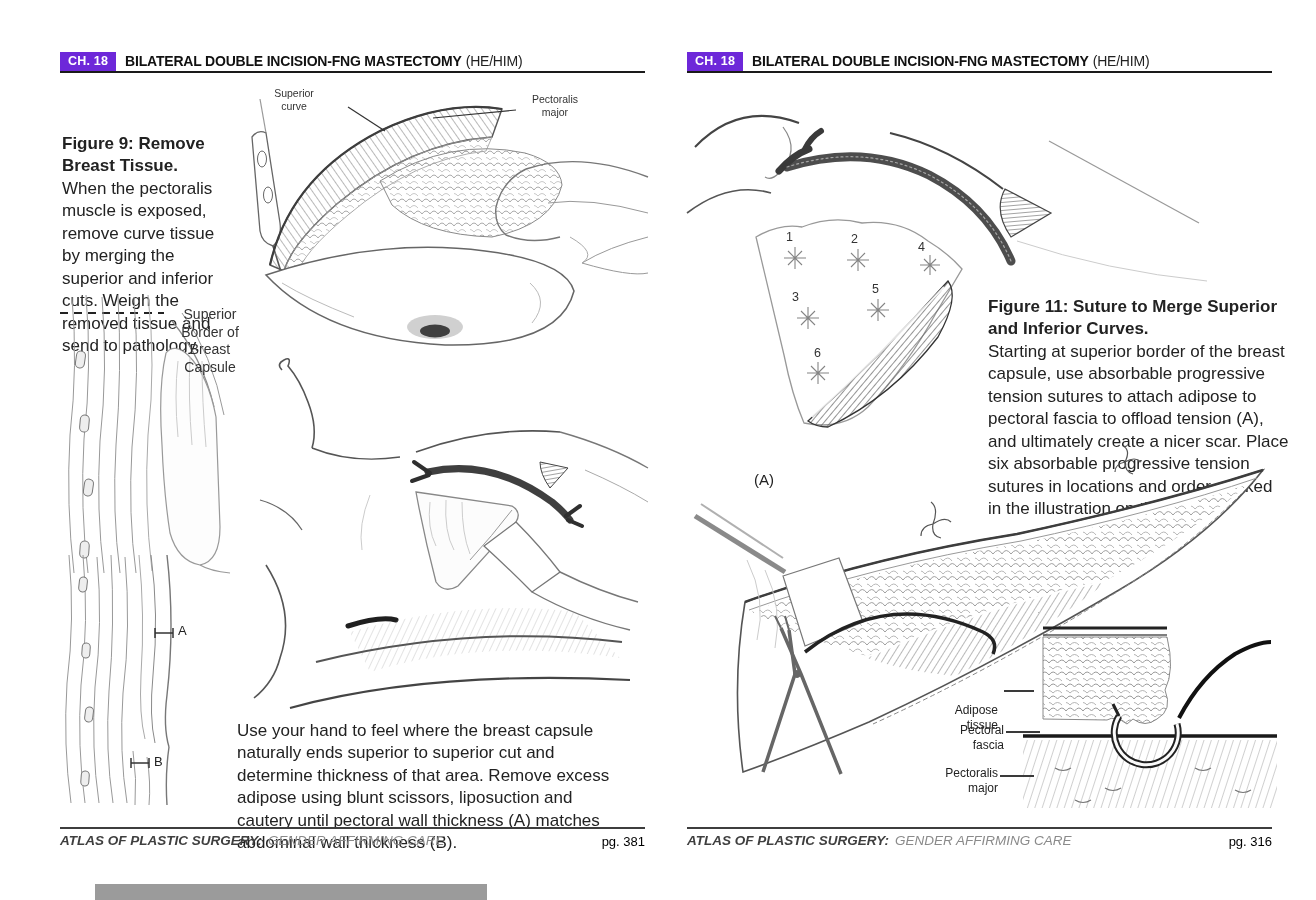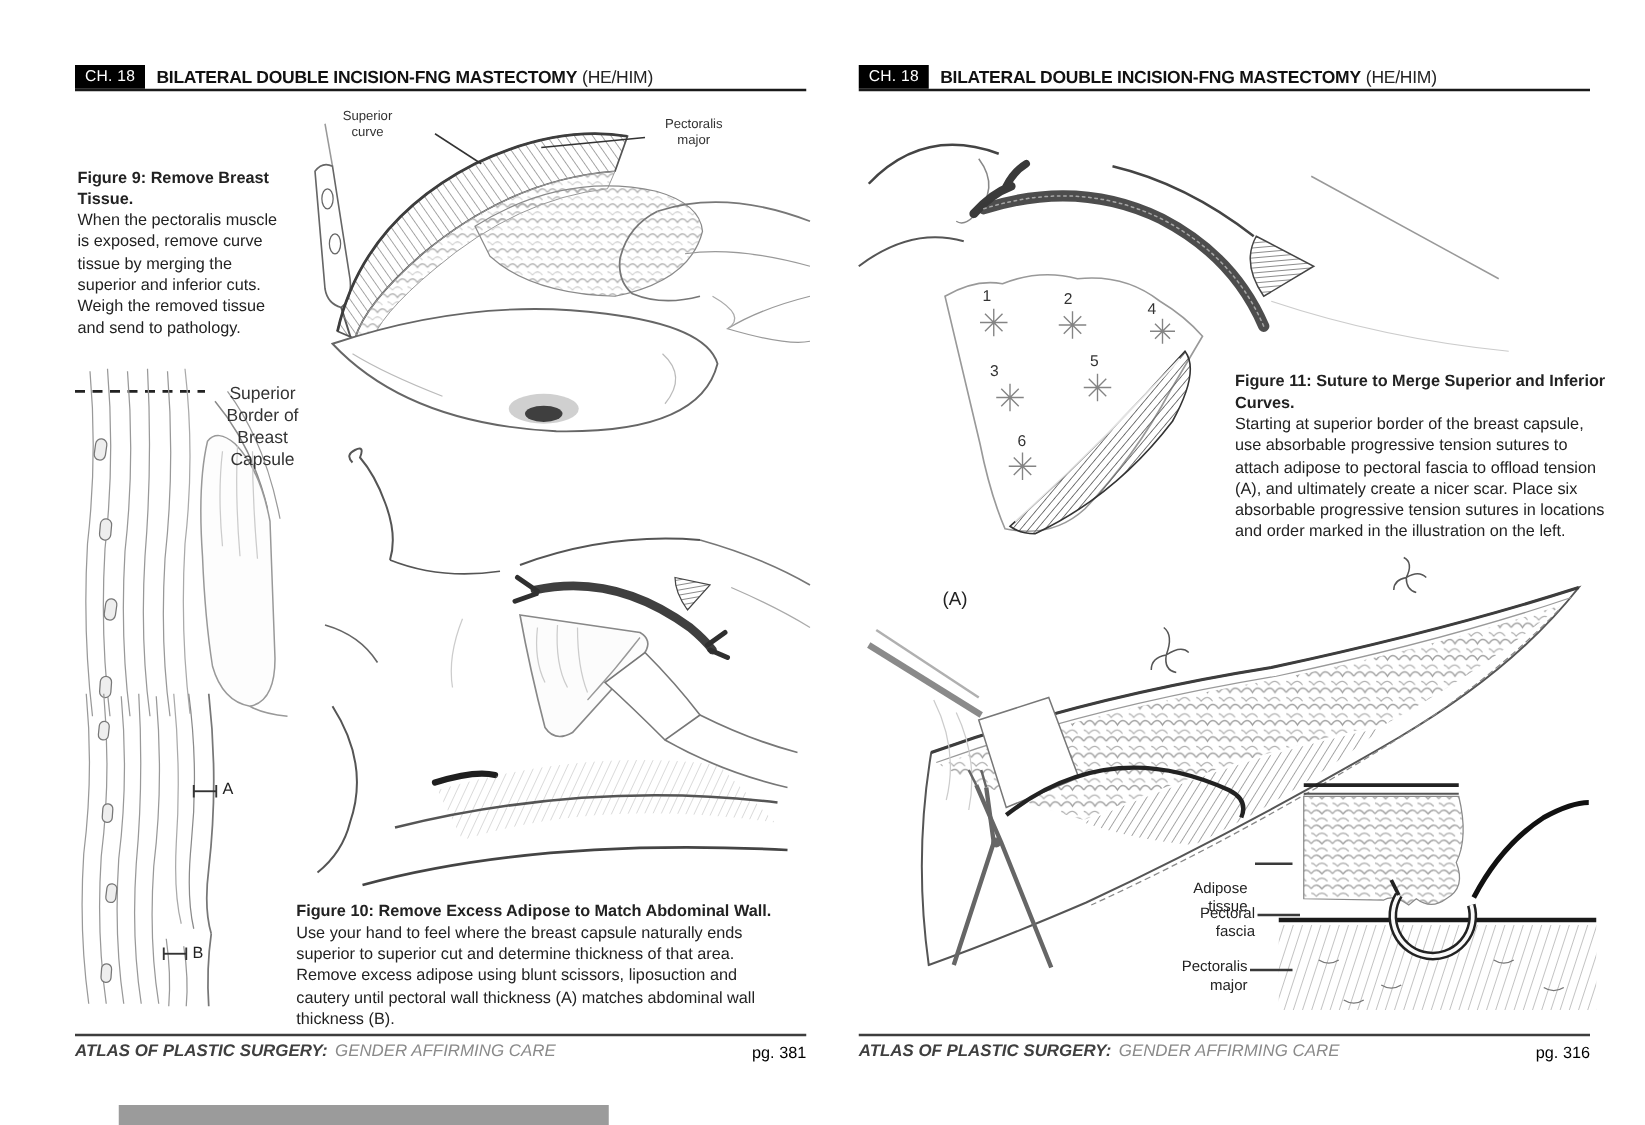--- a/index.html
+++ b/index.html
@@ -1,26 +1,26 @@
 <!DOCTYPE html>
 <html><head>
 <meta charset="utf-8">
 <style>
   html,body{margin:0;padding:0;background:#fff;}
   body{width:1316px;height:900px;position:relative;font-family:"Liberation Sans",sans-serif;color:#222;overflow:hidden;}
   .canvas{position:absolute;left:0;top:0;width:1316px;height:900px;background:#ffffff;overflow:hidden;}
   svg{position:absolute;overflow:visible;}
 
   .header{position:absolute;display:flex;align-items:center;gap:9px;height:20px;}
-  .badge{background:#000000;color:#fff;font-weight:normal;font-size:12.5px;padding:2px 8px 3px;letter-spacing:.2px;}
+  .badge{background:#6d28d9;color:#fff;font-weight:bold;font-size:12.5px;padding:2px 8px 3px;letter-spacing:.2px;}
   .htitle{font-weight:bold;font-size:14px;letter-spacing:-0.2px;color:#111;white-space:nowrap;}
   .hsuffix{font-weight:normal;color:#222;margin-left:4px;}
   .hrule{position:absolute;height:2px;background:#1a1a1a;}
 
-  .fig-caption{position:absolute;font-size:13px;line-height:1.32;color:#222;}
+  .fig-caption{position:absolute;font-size:17px;line-height:1.32;color:#222;}
   .fig-title{font-weight:bold;}
   .fig-body2{margin-top:16px;}
 
   .small-label{position:absolute;font-size:10.5px;line-height:1.25;color:#333;white-space:pre-line;text-align:center;}
   .inset-label{position:absolute;font-size:12px;line-height:1.25;color:#222;white-space:pre-line;text-align:right;}
   .leader{position:absolute;height:2px;background:#3a3a3a;}
   .marker{position:absolute;font-size:13px;color:#222;font-weight:normal;}
   .tension-a{position:absolute;font-size:15px;color:#222;}
   .suture-num{position:absolute;font-size:12.5px;color:#333;}
 
@@ -196,21 +196,20 @@
     </g>
     <g>
       <path d="M118,286 Q150,276 166,280" fill="none" stroke="#1f1f1f" stroke-width="5" stroke-linecap="round"></path>
       <path d="M120,292 Q240,258 345,272 L390,318 Q250,298 140,332 Z" fill="url(#h10)" opacity="0.55"></path>
       <path d="M86,322 Q240,284 392,302" fill="none" stroke="#555" stroke-width="2"></path>
       <path d="M60,368 Q200,330 400,340" fill="none" stroke="#444" stroke-width="2.2"></path>
     </g>
   </svg>
 
   <div class="fig-caption" style="left:237px;top:720px;width:385px;">
-    <div class="fig-title">Figure 10: Remove Excess Adipose to Match Abdominal Wall.</div>
     <div>Use your hand to feel where the breast capsule naturally ends superior to superior cut and determine thickness of that area. Remove excess adipose using blunt scissors, liposuction and cautery until pectoral wall thickness (A) matches abdominal wall thickness (B).</div>
   </div>
 
   <div class="footer-rule" style="left:60px;top:827px;width:585px;"></div>
   <div class="footer" style="left:60px;top:833px;">
     <span class="book">ATLAS OF PLASTIC SURGERY:</span><span class="sub">GENDER AFFIRMING CARE</span>
   </div>
   <div class="pagenum" style="left:555px;top:834px;width:90px;">pg. 381</div>
 
   <div class="header" style="left:687px;top:51px;">

